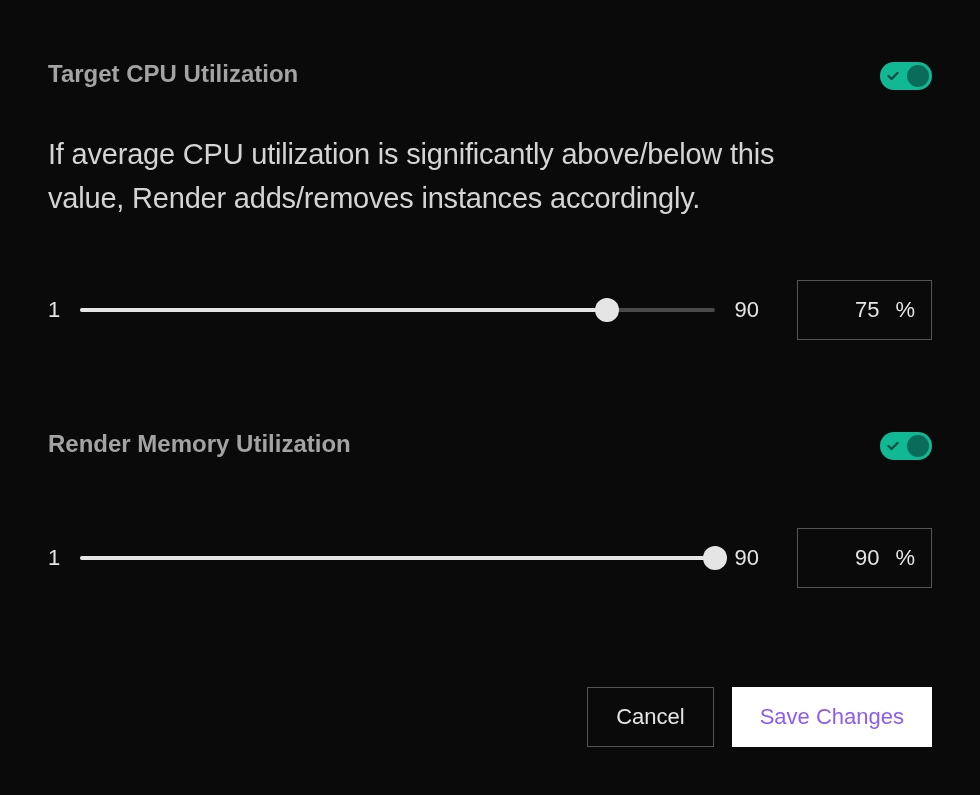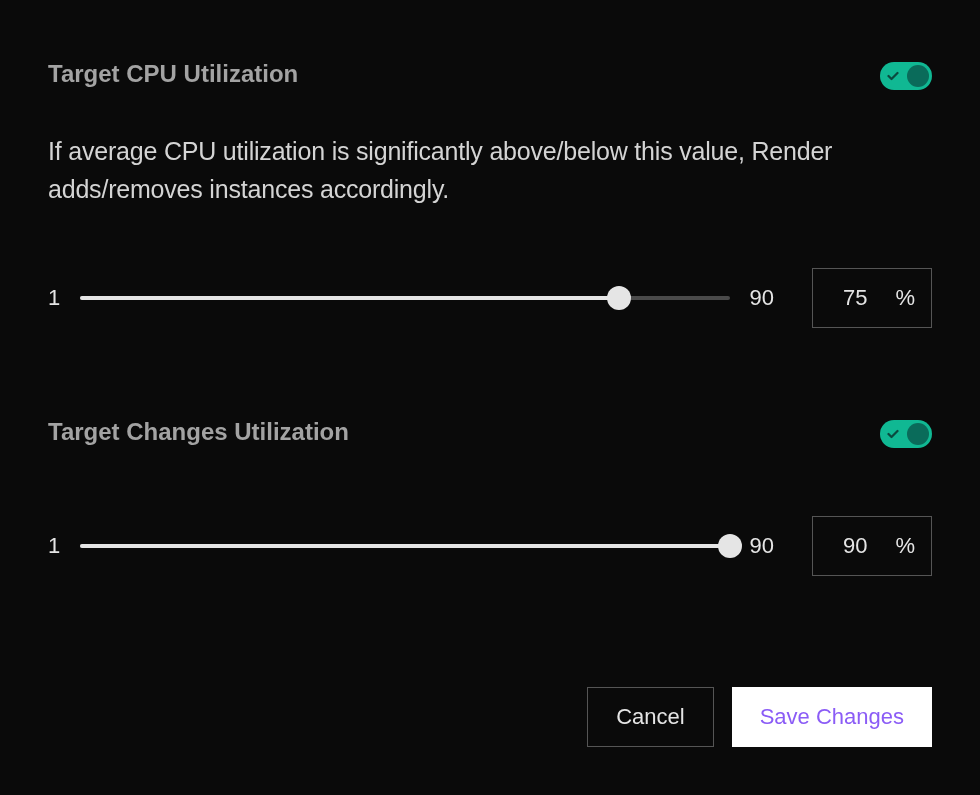--- a/index.html
+++ b/index.html
@@ -30,21 +30,21 @@
     }
 
     .section-title {
       font-size: 24px;
       font-weight: 700;
       color: #a3a3a3;
       margin-bottom: 10px;
     }
 
     .section-description {
-      font-size: 25px;
+      font-size: 29px;
       font-weight: 400;
       color: #d4d4d4;
       line-height: 1.5;
       max-width: 800px;
       letter-spacing: -0.2px;
       margin-top: 45px;
     }
 
     .toggle {
       width: 52px;
@@ -120,27 +120,27 @@
       top: 50%;
       transform: translate(-50%, -50%);
       width: 24px;
       height: 24px;
       background: #e5e5e5;
       border-radius: 50%;
       cursor: grab;
     }
 
     .value-box {
-      width: 120px;
+      width: 135px;
       height: 60px;
       border: 1px solid #555555;
       display: flex;
       align-items: center;
       justify-content: center;
-      gap: 24px;
+      gap: 12px;
       font-size: 22px;
       color: #e5e5e5;
       margin-left: 18px;
     }
 
     .value-number {
       flex: 1;
       text-align: right;
       padding-right: 4px;
     }
@@ -209,21 +209,21 @@
     <div class="value-box">
       <span class="value-number">75</span>
       <span class="value-unit">%</span>
     </div>
   </div>
 </div>
 
 <div class="section">
   <div class="section-header">
     <div>
-      <div class="section-title">Target Changes Utilization</div>
+      <div class="section-title">Render Memory Utilization</div>
     </div>
     <div class="toggle">
       <span class="toggle-check">
         <svg viewBox="0 0 16 16" fill="none" stroke="#0a4a3f" stroke-width="3" stroke-linecap="round" stroke-linejoin="round">
           <polyline points="2,8 6,12 14,4"></polyline>
         </svg>
       </span>
       <span class="toggle-knob"></span>
     </div>
   </div>

